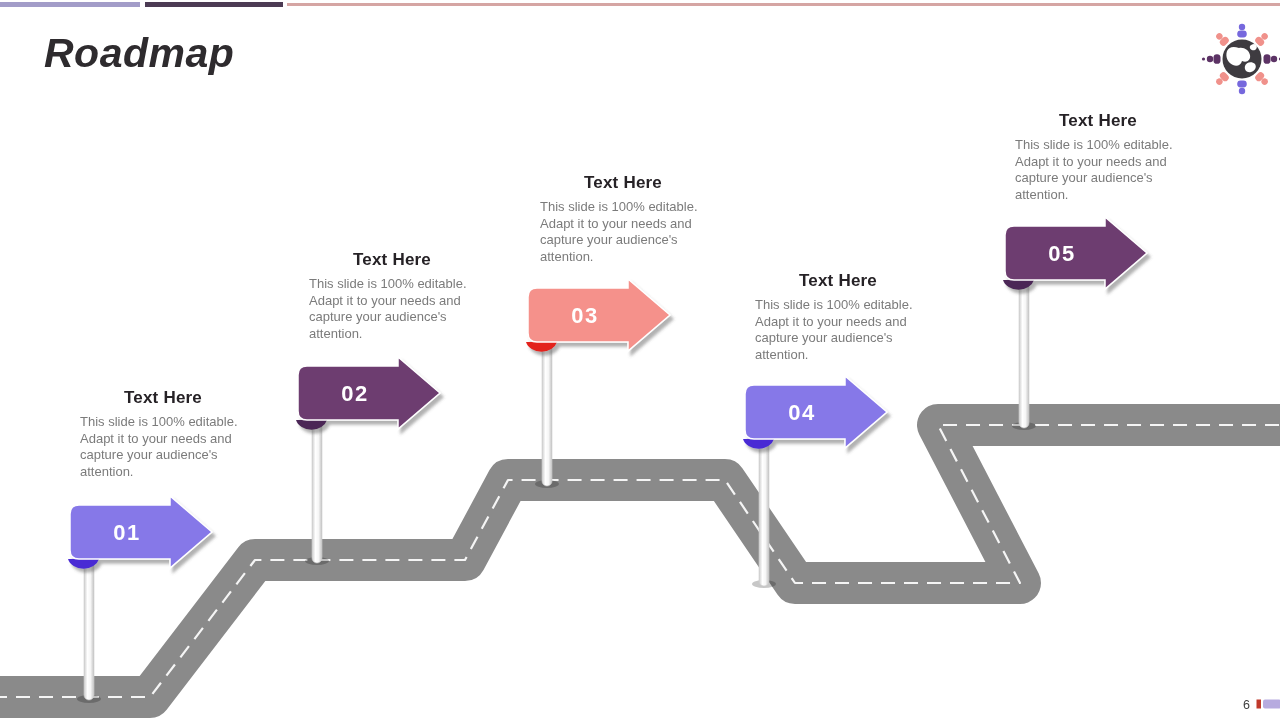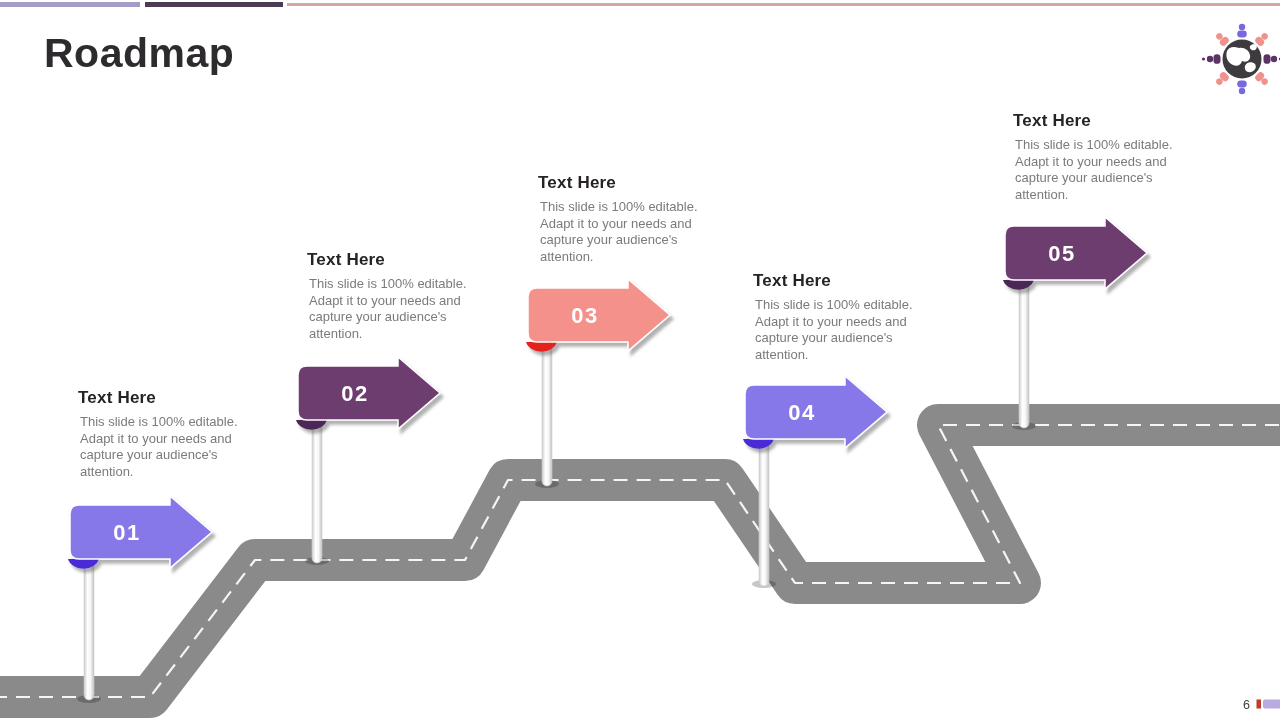--- a/index.html
+++ b/index.html
@@ -4,26 +4,26 @@
 <style>
   html,body { margin:0; padding:0; background:#888; }
   .slide {
     position:relative; width:1280px; height:720px; margin:0 auto;
     background:#ffffff; overflow:hidden;
     font-family:"Liberation Sans", sans-serif;
   }
   .gfx { position:absolute; left:0; top:0; }
   h1.title {
     position:absolute; left:44px; top:30px; margin:0;
-    font-size:41px; font-weight:bold; letter-spacing:0.5px; color:#2e2b2e;
+    font-size:41px; font-weight:bold; letter-spacing:0.5px; color:#2e2b2e;font-style:italic;
   }
   .note { position:absolute; width:170px; }
   .note h3 {
     margin:0 0 6px 0; font-size:17px; font-weight:bold;
-    color:#262226; letter-spacing:0.2px;
+    color:#262226; letter-spacing:0.2px;text-align:center;
   }
   .note p {
     margin:2px; font-size:13px; line-height:16.5px; color:#7b7b7b;
   }
   .n1 { left:78px;  top:388px; }
   .n2 { left:307px; top:250px; }
   .n3 { left:538px; top:173px; }
   .n4 { left:753px; top:271px; }
   .n5 { left:1013px; top:111px; }
   .num {

